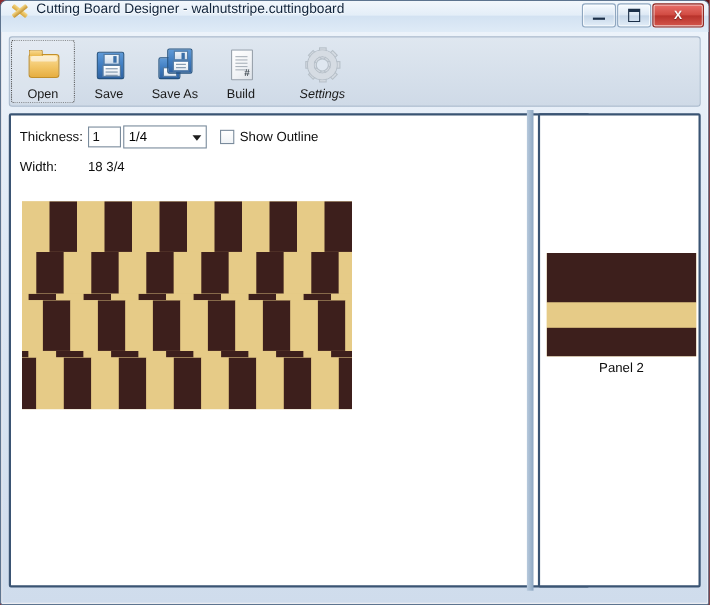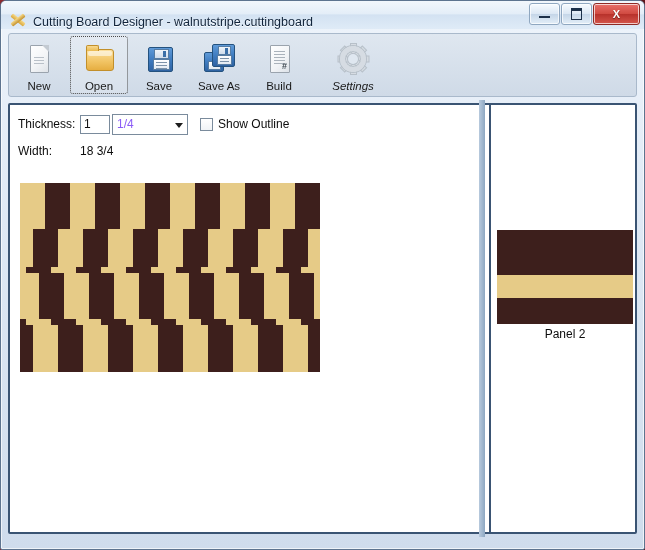--- a/index.html
+++ b/index.html
@@ -48,21 +48,21 @@
   
   #titlebar {
     position: absolute;
     left: 1px; top: 1px;
     width: 643px;
     height: 28px;
     box-sizing: border-box;
     background: linear-gradient(180deg, #f2f7fc 0%, #e4eef8 45%, #d3e2f2 50%, #dfebf7 100%);
     border-radius: 5px 5px 0 0;
     display: flex;
-    align-items: flex-end;
+    align-items: flex-start;
     overflow: hidden;
   }
   #title-icon {
     width: 18px; height: 18px;
     margin-left: 8px; margin-right: 6px;
     flex: 0 0 auto;
     position: relative;
   }
   #title-icon .b1, #title-icon .b2 {
     position: absolute;
@@ -309,21 +309,21 @@
   }
   .frac-select {
     width: 76px; height: 21px;
     box-sizing: border-box;
     border: 1px solid #7a8b9c;
     background: #fff;
     display: flex; align-items: center;
     position: relative;
     margin-left: 2px;
   }
-  .frac-select .val { font-size: 12px; color:#8b5cf6; padding-left: 4px; }
+  .frac-select .val { font-size: 12px; color:#000000; padding-left: 4px; }
   .frac-select .arrow {
     position: absolute; right: 4px; top: 8px;
     width: 0; height: 0;
     border-left: 4px solid transparent;
     border-right: 4px solid transparent;
     border-top: 5px solid #1d1d1d;
   }
   .chk-wrap { display:flex; align-items:center; margin-left: 12px; }
   .chk-box {
     width: 13px; height: 13px;
@@ -386,30 +386,20 @@
       </div>
       <div class="win-btn">
         <span class="box-glyph"></span>
       </div>
       <div class="win-btn close">X</div>
     </div>
   </div>
 
   <div id="toolbar">
 
-    <div class="tb-btn">
-      <div class="tb-icon">
-        <div class="ic-doc">
-          <i class="ln" style="top:11px"></i>
-            <i class="ln" style="top:14px"></i>
-            <i class="ln" style="top:17px"></i>
-        </div>
-      </div>
-      <div class="tb-label">New</div>
-    </div>
 
     <div class="tb-btn selected">
       <div class="tb-icon">
         <div class="ic-folder">
             <span class="lip"></span>
           </div>
       </div>
       <div class="tb-label">Open</div>
     </div>
 

